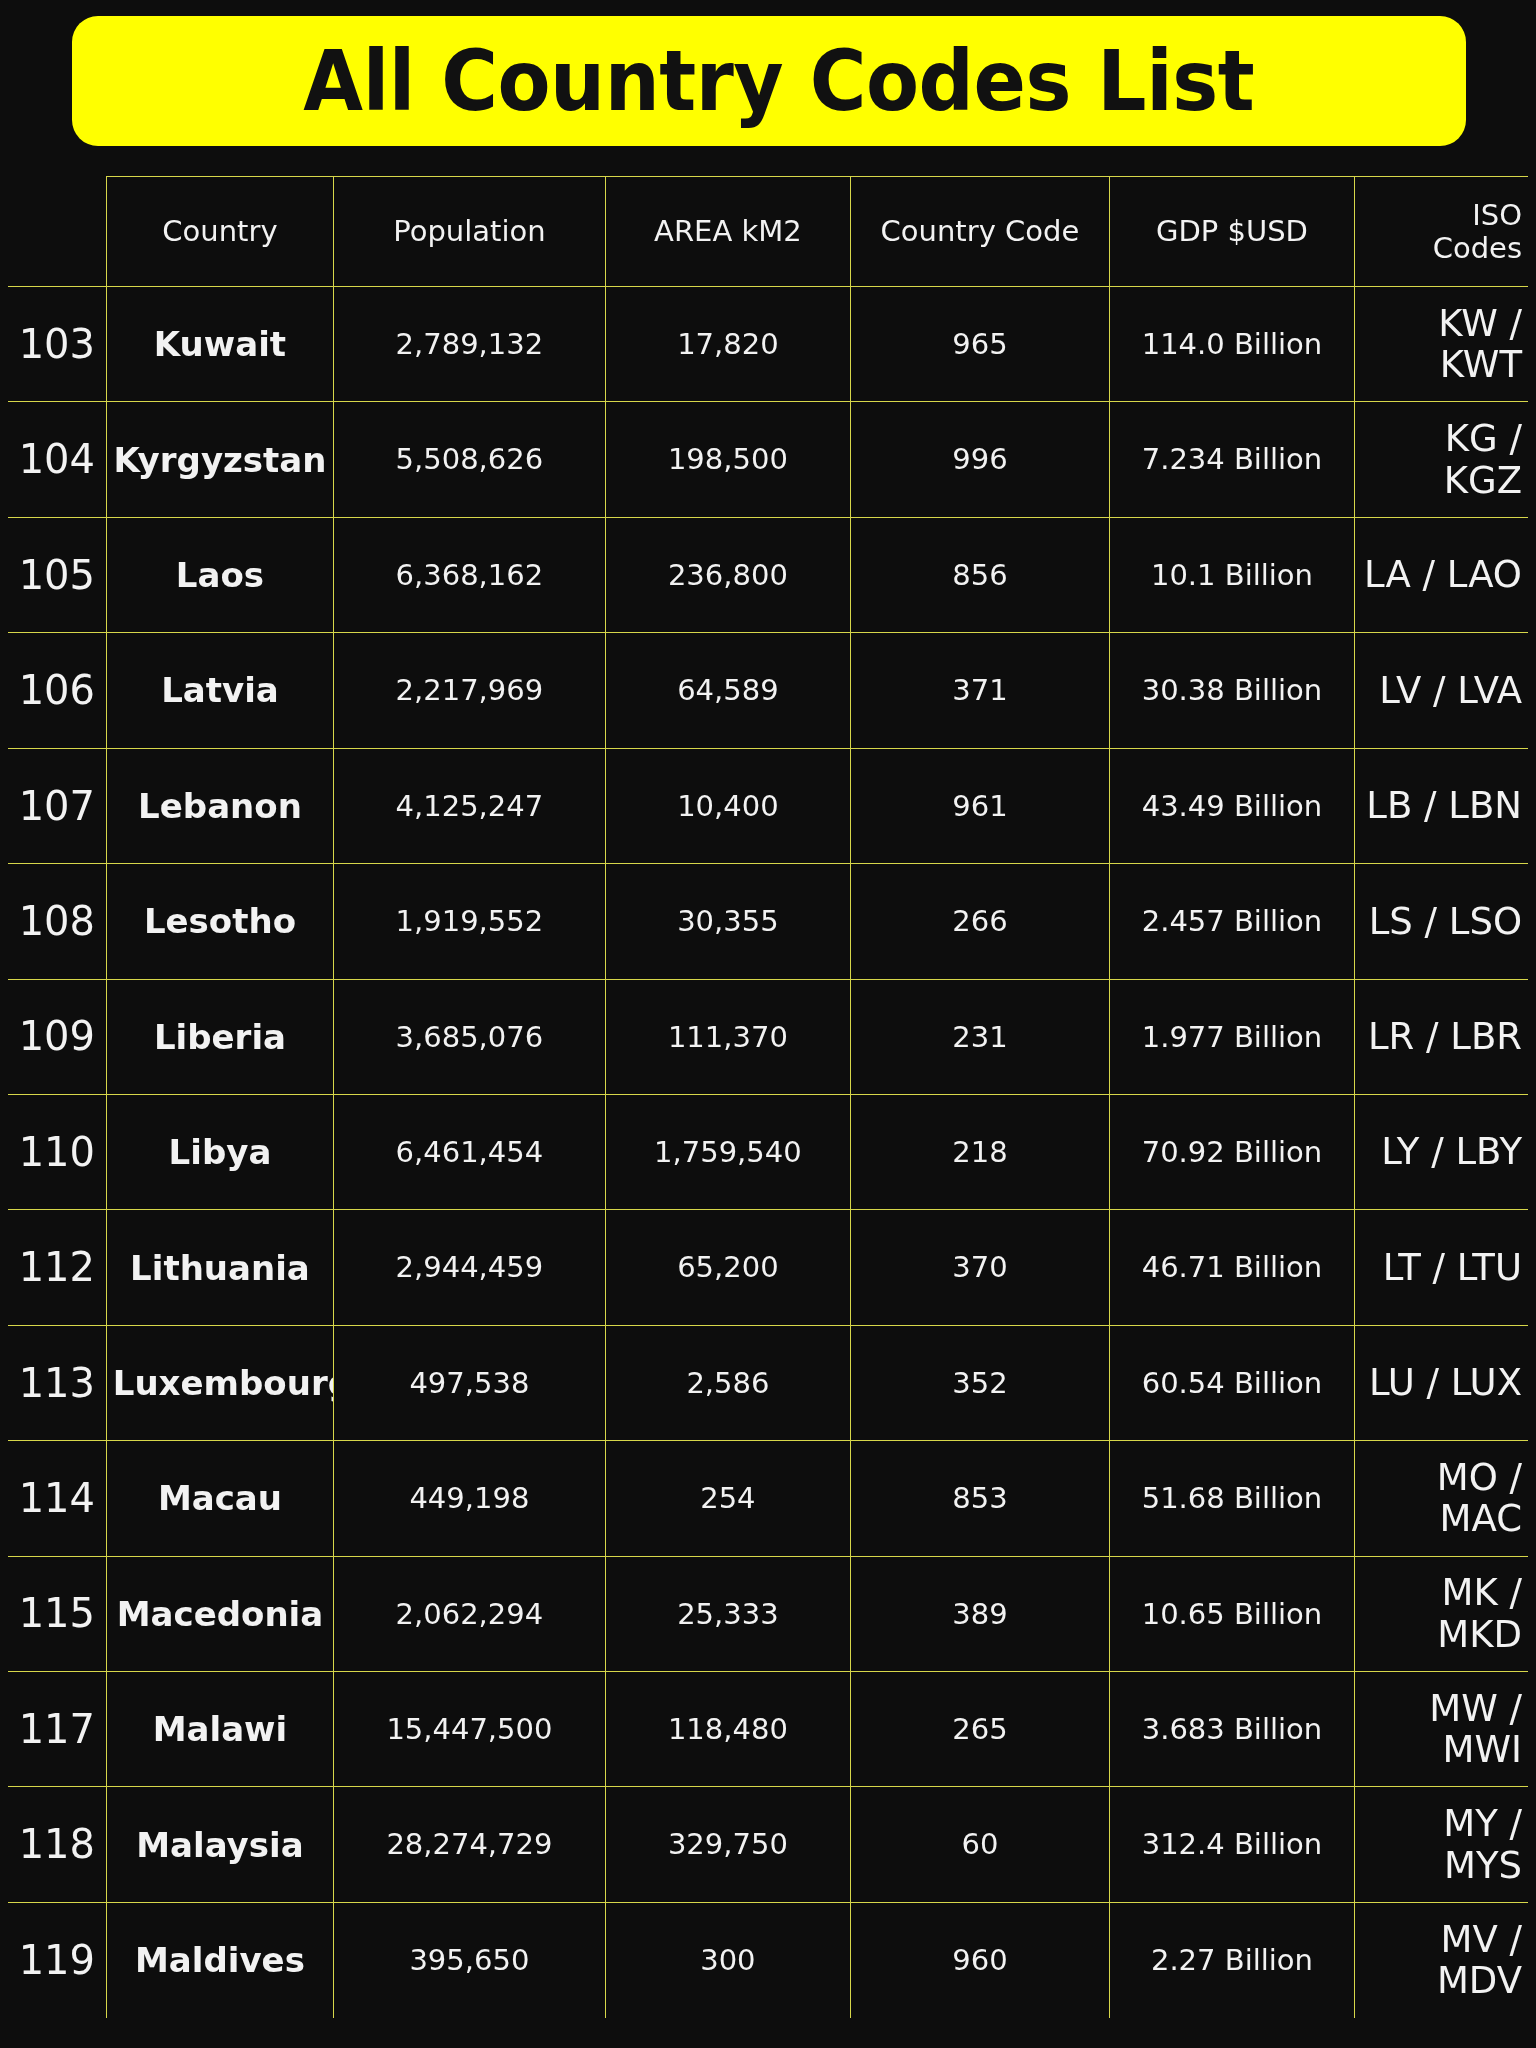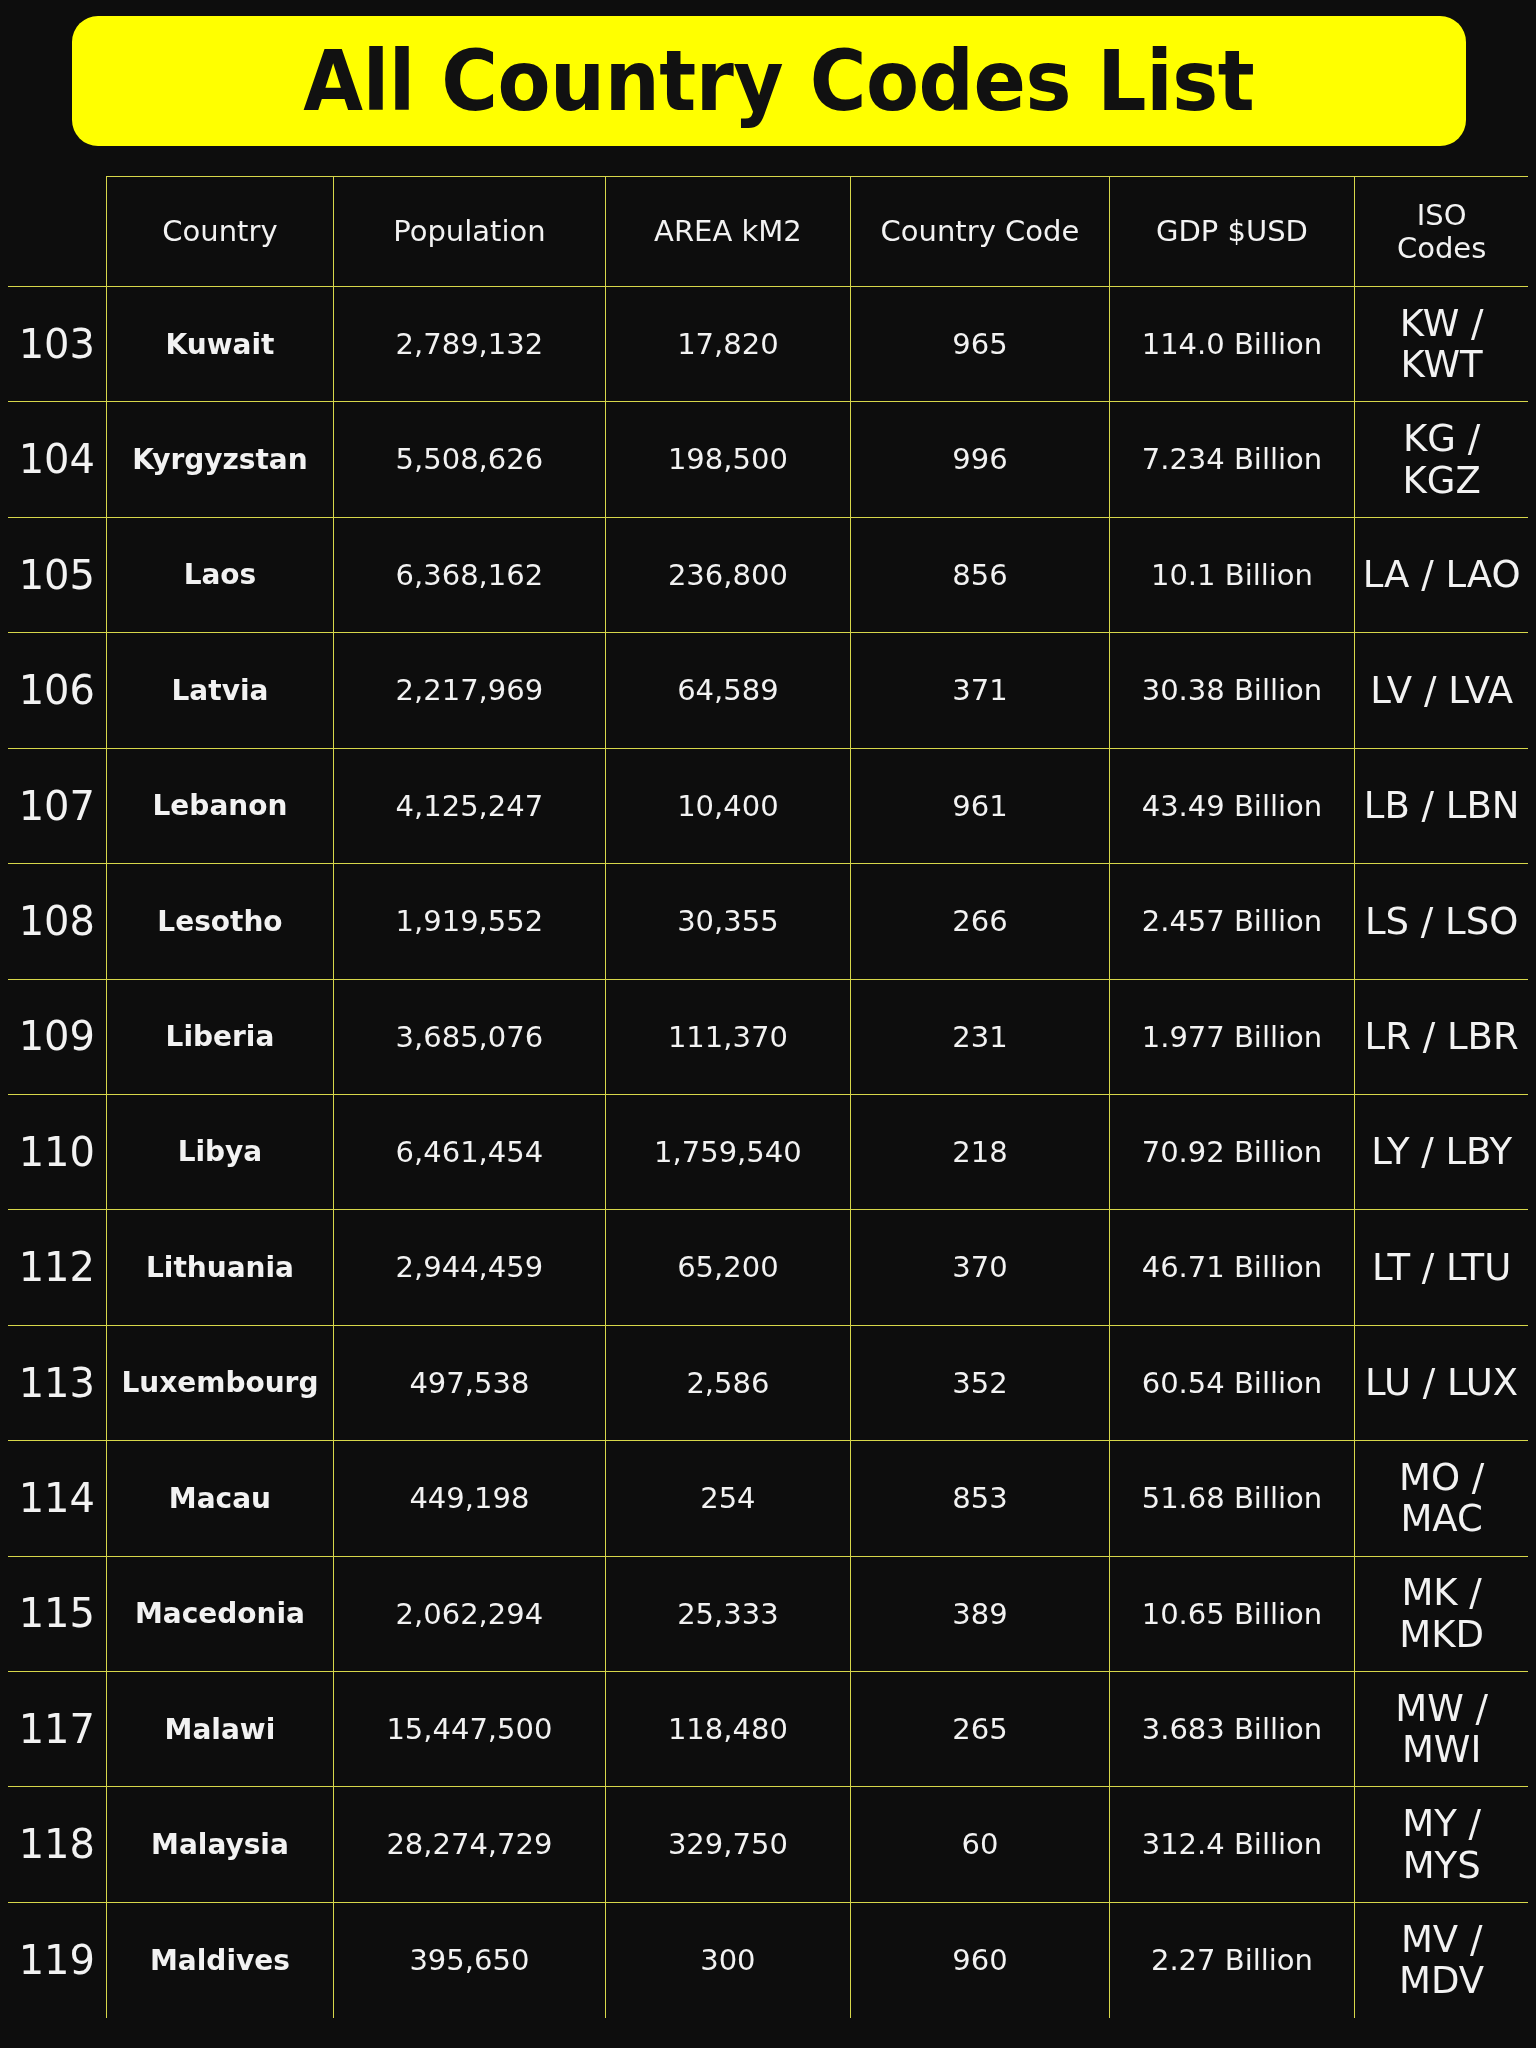--- a/index.html
+++ b/index.html
@@ -67,21 +67,21 @@
     font-weight: 400;
     line-height: 1.12;
     font-family: "DejaVu Sans", sans-serif;
     overflow: hidden;
   }
 
   
   table.grid tr > td:first-child,
   table.grid tr > th:first-child { border-left: none; }
   table.grid tr > td:last-child,
-  table.grid tr > th:last-child { border-right: none; }
+  table.grid tr > th:last-child { border-right: none; text-align: right; }
   table.grid tr:last-child > td { border-bottom: none; }
 
   
   .col-index { width: 76px; }
   .col-country { width: 176px; }
   .col-pop { width: 210px; }
   .col-area { width: 190px; }
   .col-code { width: 200px; }
   .col-gdp { width: 190px; }
   .col-iso { width: 134px; }
@@ -101,21 +101,21 @@
   }
   thead th.hdr-iso { border-right: none; }
 
   tbody td.idx {
     font-weight: 400;
     font-size: 40px;
     border-left: none;
   }
   tbody td.country {
     font-weight: 700;
-    font-size: 28px;
+    font-size: 34px;
   }
   tbody td.iso {
     border-right: none;
     font-size: 37px;
   }
   tbody tr { height: 96px; }
 </style>
 </head>
 <body>
 

